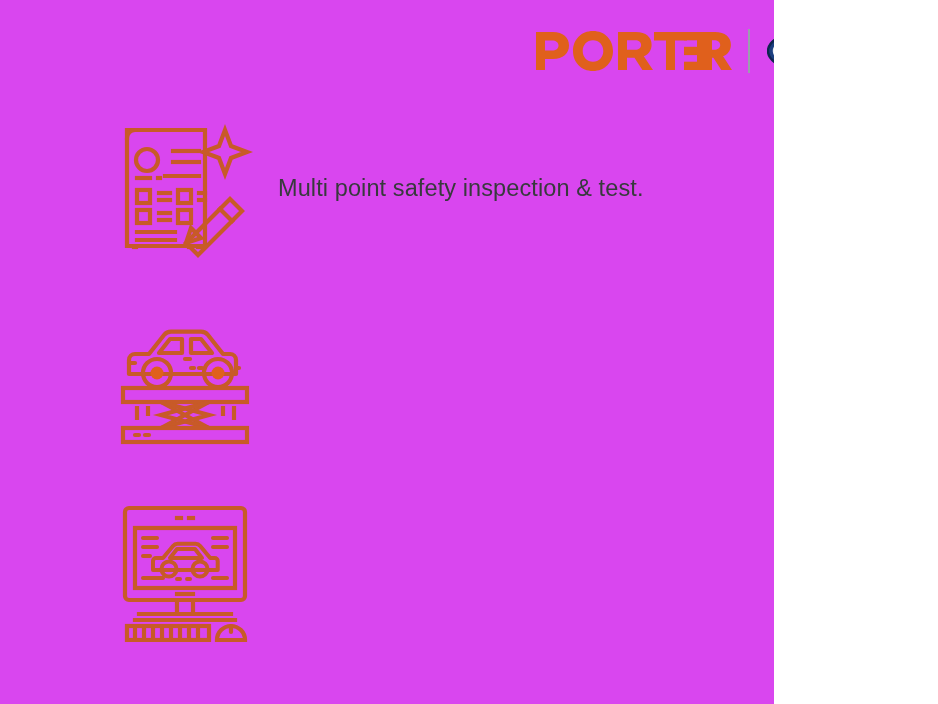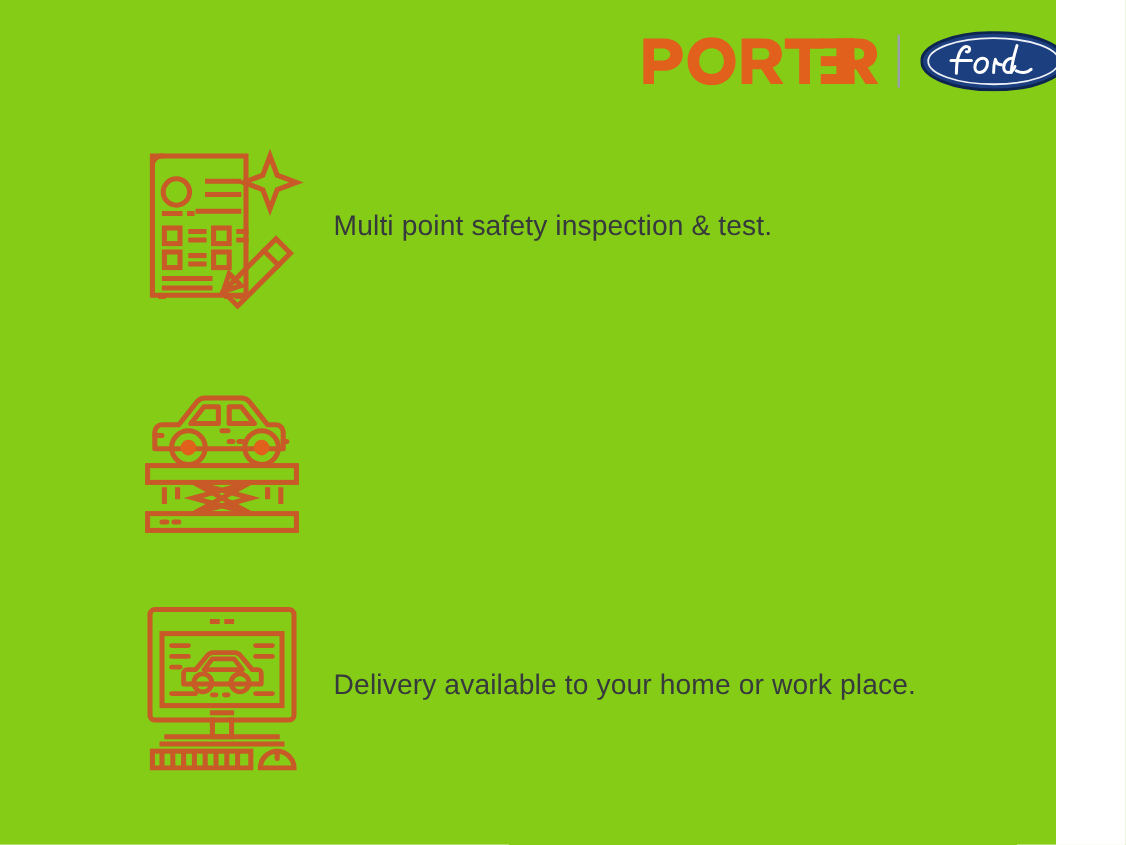--- a/index.html
+++ b/index.html
@@ -5,23 +5,23 @@
   html, body {
     margin: 0;
     padding: 0;
     background: #ffffff;
   }
   body {
     font-family: "Liberation Sans", sans-serif;
   }
   #page {
     position: relative;
-    width: 880px;
+    width: 774px;
     height: 704px;
-    background: #84cc16;
+    background: #d946ef;
     overflow: hidden;
     text-align: right;
   }
 
   
   .brand-lockup {
     position: absolute;
     top: 22px;
     left: 536px;
     display: flex;
@@ -273,16 +273,15 @@
           <path d="M56 128 v14"></path>
           <path d="M65 128 v14"></path>
           <path d="M74 128 v14"></path>
           <path d="M83 128 v14"></path>
 
           <path d="M102 142 a14 14 0 0 1 28 0 Z"></path>
           <path d="M116 128 v6" stroke-linecap="round"></path>
         </g>
       </svg>
     </div>
-    <div class="feature-text">Delivery available to your home or work place.</div>
   </div>
 
 </div>
 
 </body></html>

